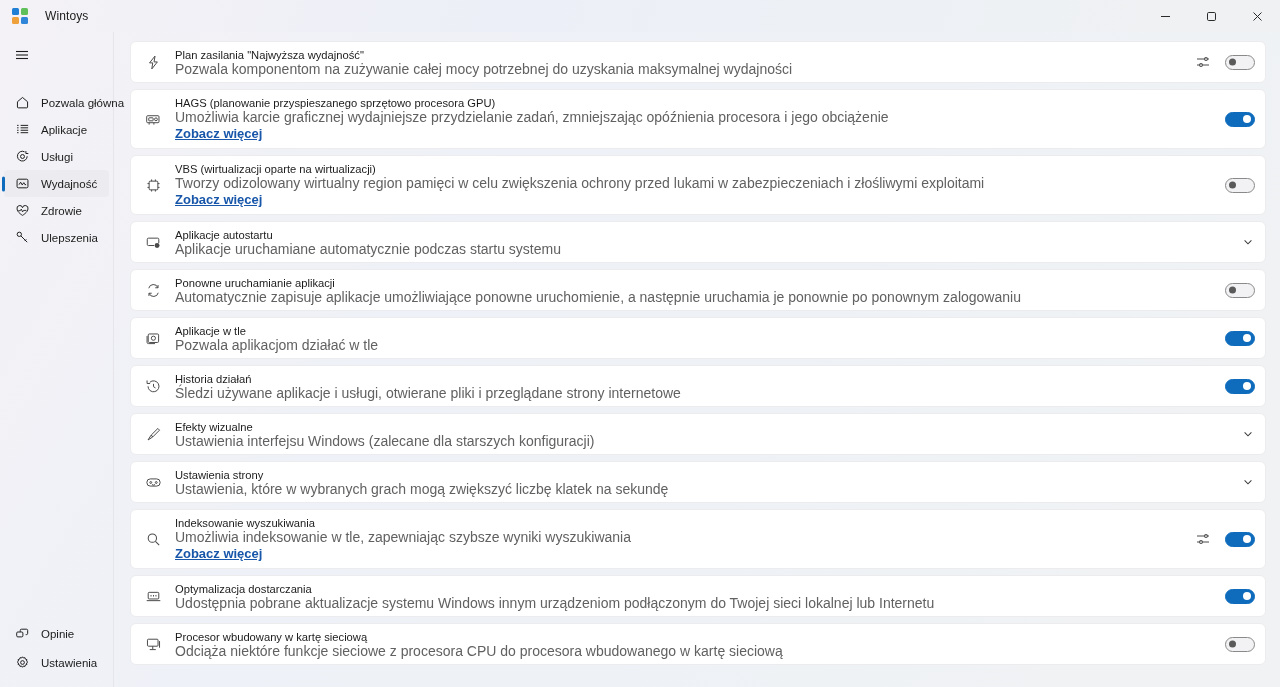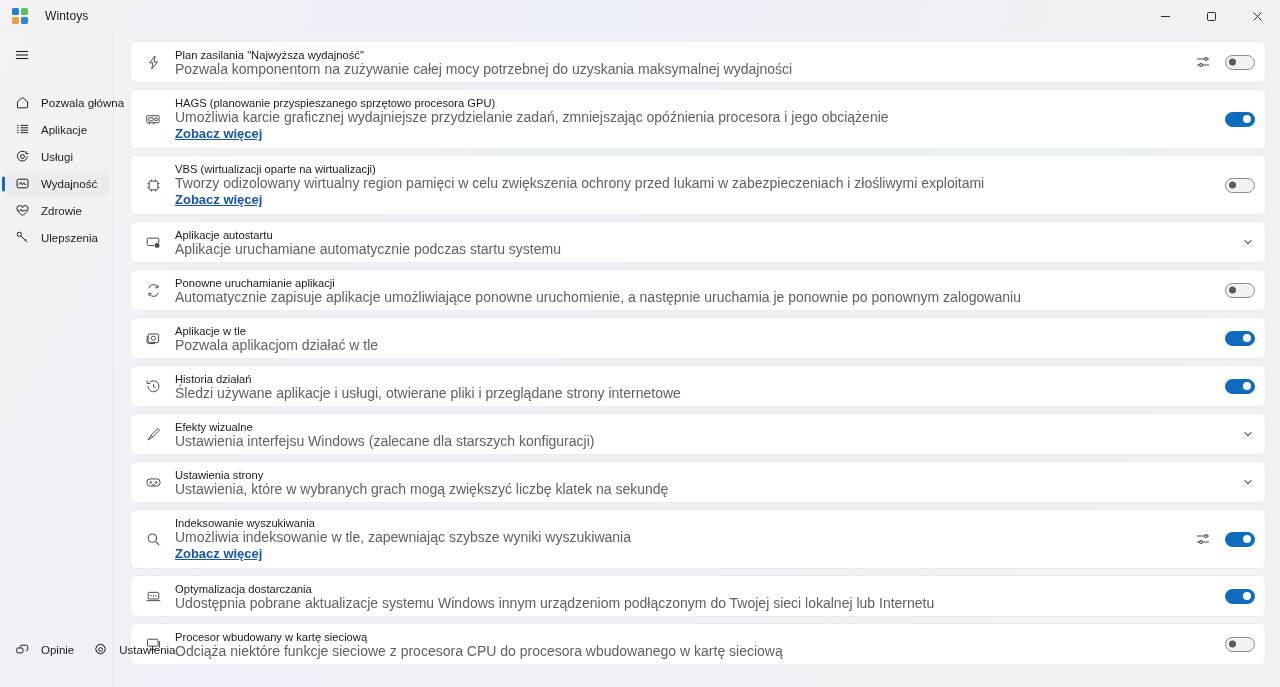--- a/index.html
+++ b/index.html
@@ -47,21 +47,21 @@
     padding-top: 6px;
     background: transparent;
     border-right: 1px solid #e6e6ea;
   }
   .hamburger {
     width: 36px; height: 34px; margin-left: 4px;
     display: flex; align-items: center; justify-content: center;
     border-radius: 4px; color: #1d1d1d;
   }
   .nav { margin-top: 8px; display: flex; flex-direction: column; }
-  .nav-bottom { margin-top: auto; display: flex; flex-direction: row; padding-bottom: 23px; }
+  .nav-bottom { margin-top: auto; display: flex; flex-direction: column; padding-bottom: 10px; }
   .nav-item {
     position: relative;
     height: 27px; margin: 0 4px 0 4px;
     display: flex; align-items: center;
     border-radius: 4px;
     color: #1b1b1b;
     font-size: 11.5px;
     padding-left: 10px;
     white-space: nowrap;
   }

